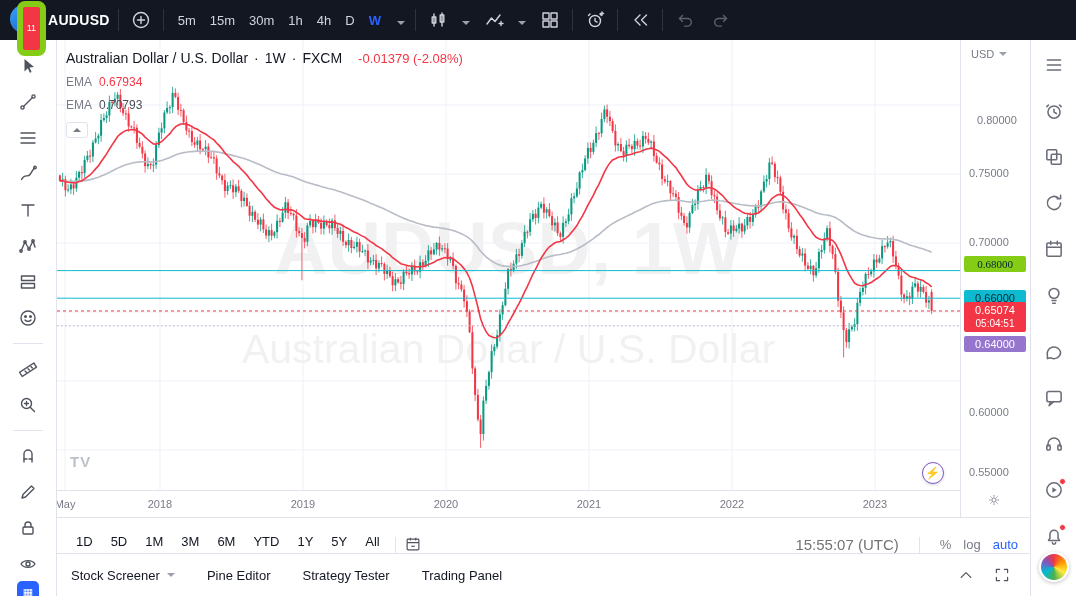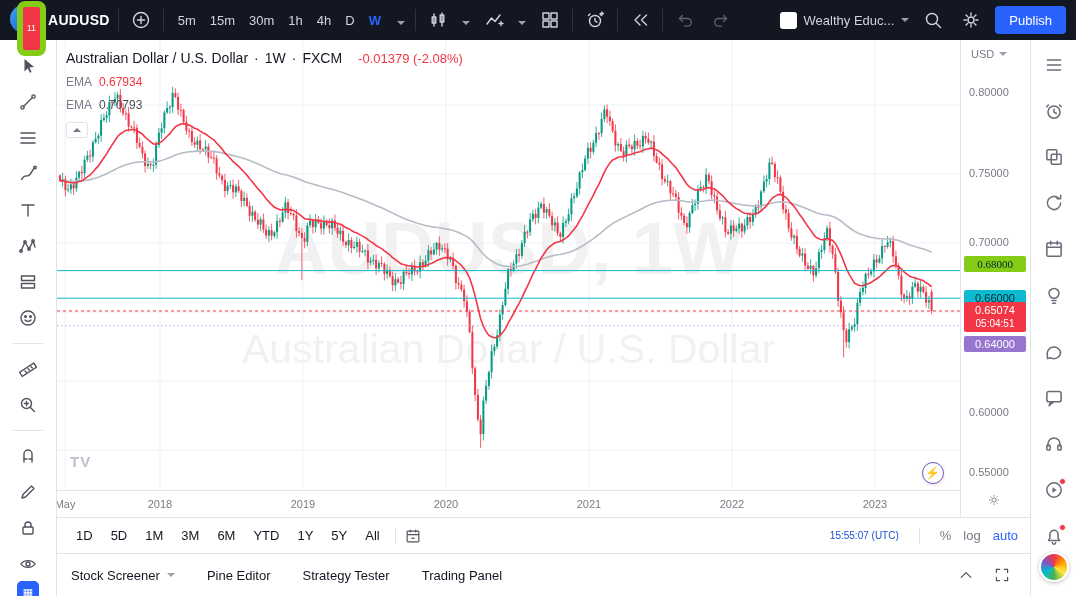--- a/index.html
+++ b/index.html
@@ -64,28 +64,28 @@
 .usd-head{position:absolute;top:8px;left:10px;font-size:11px;color:#787b86;display:flex;align-items:center;gap:5px;cursor:pointer}
 .pa-label{position:absolute;left:8px;font-size:11px;color:#787b86}
 .pa-badge{position:absolute;left:3px;width:62px;font-size:11px;line-height:16px;text-align:center;border-radius:2px;z-index:2}
 .pa-badge .cd{font-size:10px;line-height:12px;padding-bottom:2px}
 .axis-gear{position:absolute;bottom:6px;left:26px;cursor:pointer}
 .axis-gear svg{stroke:#787b86;fill:none;stroke-width:1.3}
 .time-axis{position:absolute;left:0;top:450px;width:903px;height:27px;border-top:1px solid #e0e3eb;background:#fff;z-index:4}
 .ta-label{position:absolute;top:7px;width:34px;text-align:center;font-size:11px;color:#787b86;cursor:default}
 
 
-.range-bar{position:absolute;top:477px;left:0;width:973px;height:36px;border-top:1px solid #e0e3eb;background:#fff;display:flex;align-items:center;padding:0 12px;z-index:6}
+.range-bar{position:absolute;top:477px;left:0;width:973px;height:36px;border-top:1px solid #e0e3eb;background:#fff;display:flex;align-items:flex-end;padding:0 12px;z-index:6}
 .range-group{display:flex;align-items:center;gap:4px}
 .range-btn{background:none;border:none;font-size:13px;color:#131722;padding:4px 7px;border-radius:4px;cursor:pointer}
 .rb-sep{width:1px;height:16px;background:#e0e3eb;margin:0 8px}
 .goto-btn{background:none;border:none;cursor:pointer;display:flex;align-items:center}
 .goto-btn svg{stroke:#50535e;fill:none;stroke-width:1.3}
 .rb-right{margin-left:auto;display:flex;align-items:center;gap:12px}
-.clock{font-size:10px;color:#1d4ed8;cursor:pointer}
+.clock{font-size:15px;color:#737373;cursor:pointer}
 .rb-toggle{background:none;border:none;font-size:13px;color:#787b86;cursor:pointer}
 .rb-toggle.auto{color:#2962ff}
 
 
 .bottom-tabs{position:absolute;top:513px;left:0;width:973px;height:43px;border-top:1px solid #e0e3eb;background:#fff;display:flex;align-items:center;padding:0 14px;z-index:6}
 .tabs-group{display:flex;align-items:center;gap:32px}
 .tab-btn{background:none;border:none;font-size:13px;color:#131722;cursor:pointer;display:flex;align-items:center;gap:7px}
 .bt-right{margin-left:auto;display:flex;align-items:center;gap:20px;padding-right:6px}
 .bt-icon{background:none;border:none;cursor:pointer;display:flex}
 .bt-icon svg{stroke:#50535e;fill:none;stroke-width:1.5;stroke-linecap:round;stroke-linejoin:round}
@@ -165,40 +165,20 @@
           <path d="M4.5 8.5h8a3.8 3.8 0 1 1 0 7.6h-3"></path>
           <path d="M7.5 5.5l-3 3 3 3"></path>
         </svg>
     </button>
     <button class="tb-icon dim">
       <svg width="20" height="20" viewBox="0 0 20 20">
           <path d="M15.5 8.5h-8a3.8 3.8 0 1 0 0 7.6h3"></path>
           <path d="M12.5 5.5l3 3-3 3"></path>
         </svg>
     </button>
-    <div class="tb-right">
-      <button class="layout-select">
-        <span class="layout-thumb"></span>
-        <span>Wealthy Educ...</span>
-        <span class="caret"></span>
-      </button>
-      <button class="tb-icon">
-        <svg width="20" height="20" viewBox="0 0 20 20">
-            <circle cx="9" cy="9" r="5.5"></circle>
-            <path d="M13.2 13.2L17.5 17.5"></path>
-          </svg>
-      </button>
-      <button class="tb-icon">
-        <svg width="20" height="20" viewBox="0 0 20 20">
-            <circle cx="10" cy="10" r="3"></circle>
-            <path d="M10 3v2.2M10 14.8V17M3 10h2.2M14.8 10H17M5 5l1.6 1.6M13.4 13.4L15 15M15 5l-1.6 1.6M6.6 13.4L5 15"></path>
-          </svg>
-      </button>
-      <button class="publish-btn">Publish</button>
-    </div>
   </header>
 
   <aside class="left-rail">
     <div class="rail-btn">
         <svg width="20" height="20" viewBox="0 0 20 20">
           <path d="M6.5 3v12.5l3.3-3.2 2.1 4.5 1.7-.8-2.1-4.4 4.5-.5z" fill="#50535e" stroke="none"></path>
         </svg>
       </div>
     <div class="rail-btn">
         <svg width="20" height="20" viewBox="0 0 20 20">
@@ -1053,21 +1033,21 @@
         <div class="usd-head">
           <span>USD</span>
           <span class="caret"></span>
         </div>
         <div class="axis-gear">
           <svg width="14" height="14" viewBox="0 0 20 20">
               <circle cx="10" cy="10" r="3"></circle>
               <path d="M10 3v2.2M10 14.8V17M3 10h2.2M14.8 10H17M5 5l1.6 1.6M13.4 13.4L15 15M15 5l-1.6 1.6M6.6 13.4L5 15"></path>
             </svg>
         </div>
-      <div class="pa-label" style="top: 46px;">0.80000</div>
+      <div class="pa-label" style="top: 74px; margin-left: 8px;">0.80000</div>
           <div class="pa-label" style="top: 127px;">0.75000</div>
           <div class="pa-label" style="top: 196px;">0.70000</div>
           <div class="pa-label" style="top: 334px; margin-top: 32px;">0.60000</div>
           <div class="pa-label" style="top: 426px;">0.55000</div>
           <div class="pa-badge" style="background: #84cc16; color: rgb(5, 38, 46); top: 216px; font-family: Liberation Serif, serif;">
             <div>0.68000</div>
           </div>
           <div class="pa-badge" style="background: rgb(14, 186, 208); color: rgb(5, 38, 46); top: 250.2px;">
             <div>0.66000</div>
           </div>

